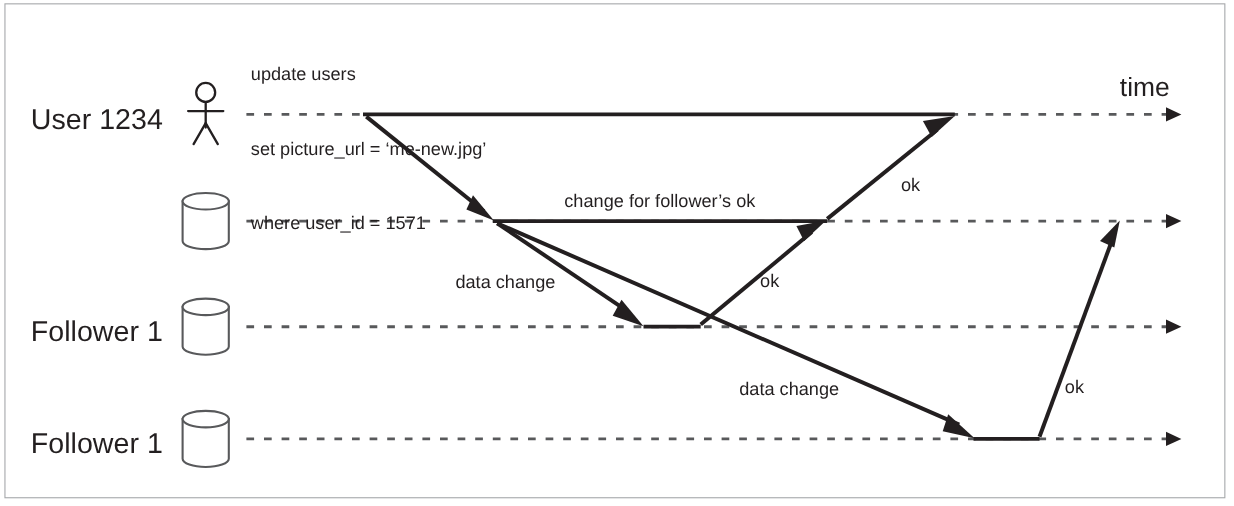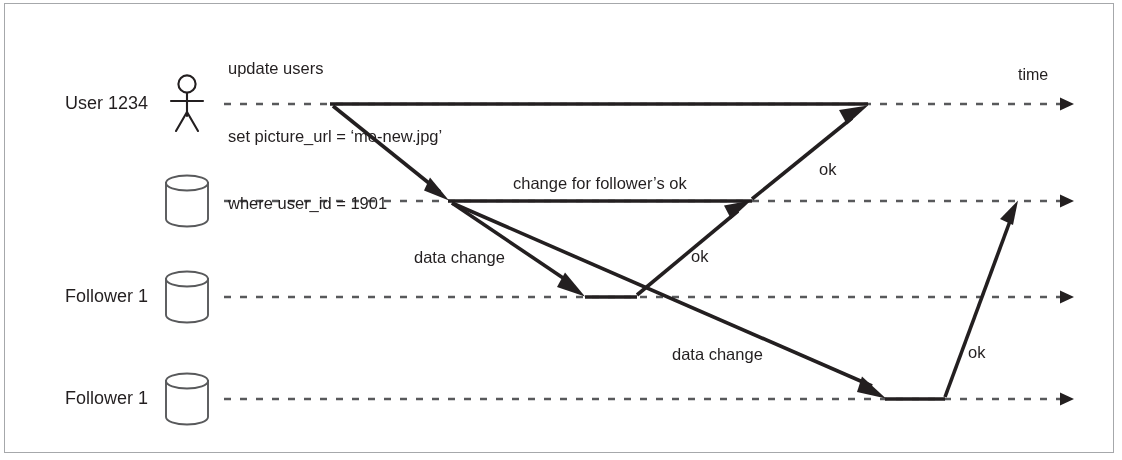--- a/index.html
+++ b/index.html
@@ -30,21 +30,21 @@
   svg.diagram {
     position: absolute;
     left: 0;
     top: 0;
     width: 1122px;
     height: 460px;
   }
   .lane-label {
     position: absolute;
     font-family: "Liberation Sans", sans-serif;
-    font-size: 18px;
+    font-size: 26px;
     color: #231f20;
     text-align: right;
     width: 140px;
     left: 8px;
     white-space: nowrap;
   }
   .sql-block {
     position: absolute;
     left: 228px;
     top: 12px;
@@ -57,21 +57,21 @@
   .msg-label {
     position: absolute;
     font-family: "Liberation Sans", sans-serif;
     font-size: 16.5px;
     color: #231f20;
     white-space: nowrap;
   }
   .axis-label {
     position: absolute;
     font-family: "Liberation Sans", sans-serif;
-    font-size: 16px;
+    font-size: 24px;
     color: #231f20;
     white-space: nowrap;
   }
 </style>
 </head>
 <body>
 
 <div id="figure">
 
   <div id="frame"></div>
@@ -153,21 +153,21 @@
 
     <g stroke="#231f20" stroke-width="3.6" fill="none" stroke-linecap="butt">
       <line x1="752" y1="199" x2="852" y2="118"></line>
     </g>
     <path fill="#231f20" d="M868,105.5 L839,110 L847,124.5 Z"></path>
   </svg>
 
   <div class="sql-block">
     <div>update users</div>
     <div>set picture_url = ‘me-new.jpg’</div>
-    <div>where user_id = 1901</div>
+    <div>where user_id = 1571</div>
   </div>
 
   <div class="lane-label" style="top:93px;">User 1234</div>
   <div class="lane-label" style="top:286px;">Follower 1</div>
   <div class="lane-label" style="top:388px;">Follower 1</div>
 
   <div class="msg-label" style="left:513px; top:174px;">change for follower’s ok</div>
   <div class="msg-label" style="left:414px; top:248px;">data change</div>
   <div class="msg-label" style="left:691px; top:247px;">ok</div>
   <div class="msg-label" style="left:672px; top:345px;">data change</div>

